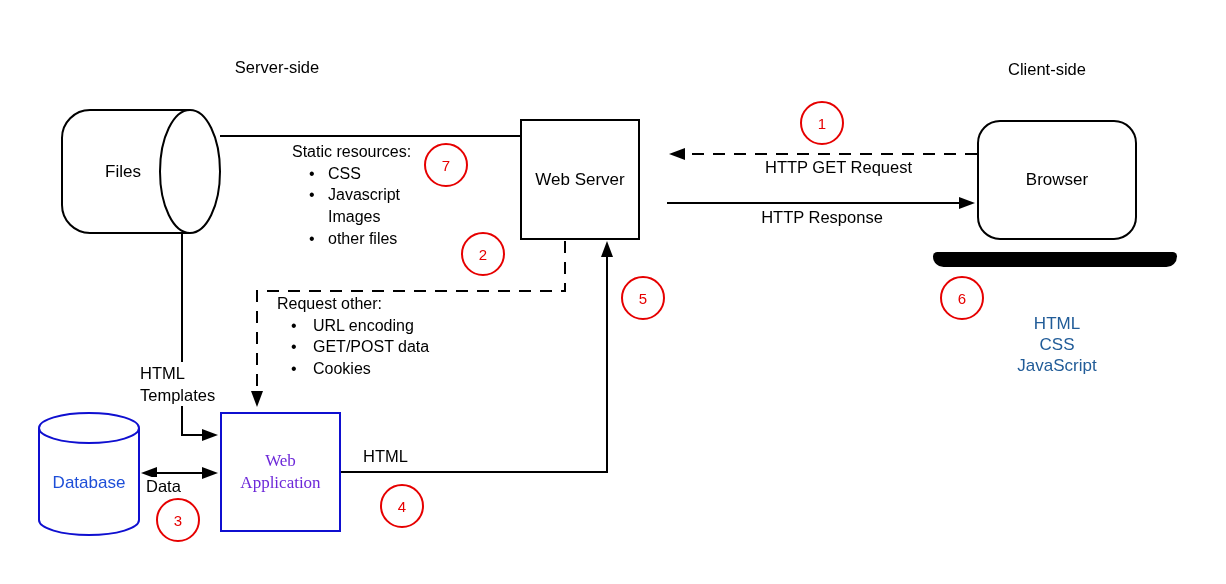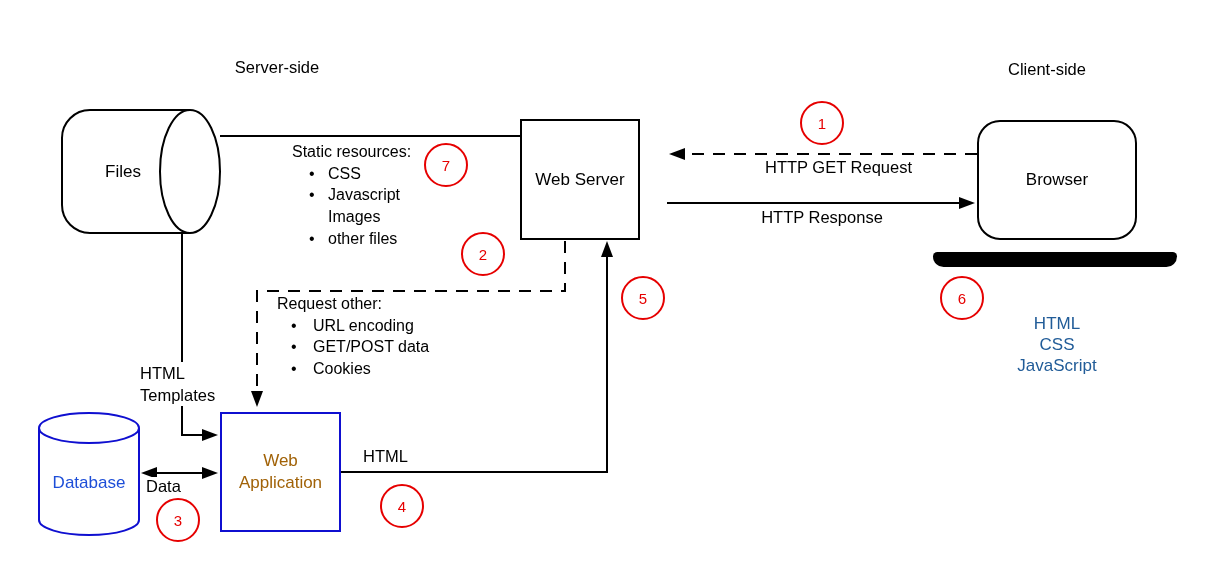--- a/index.html
+++ b/index.html
@@ -6,21 +6,21 @@
   #stage{
     position:relative;width:1226px;height:584px;background:#ffffff;
     font-family:"Liberation Sans", sans-serif;color:#000;overflow:hidden;
   }
   #wires{position:absolute;left:0;top:0;width:1226px;height:584px;}
   .node{
     position:absolute;box-sizing:border-box;border:2px solid #000;
     display:flex;align-items:center;justify-content:center;
     font-size:17px;background:#fff;text-align:center;
   }
-  .node.blue{border-color:#0f0fd0;color:#a16207;}
+  .node.blue{border-color:#0f0fd0;color:#6d28d9;font-family:Liberation Serif, serif;}
   .node-label-multiline{white-space:pre-line;line-height:23px;}
   .region-label{position:absolute;font-size:16.5px;text-align:center;}
   .cyl-label{position:absolute;font-size:17px;text-align:center;}
   .cyl-label.blue{color:#1d4ed8;}
   .edge-label{position:absolute;font-size:16.5px;text-align:center;}
   .edge-label.bg{background:#fff;padding:0 2px;}
   .pre{white-space:pre-line;line-height:22px;text-align:left;}
   .listblock{position:absolute;font-size:16px;line-height:21.7px;}
   .listblock .title{margin:0;}
   .listblock ul{list-style:none;margin:0;padding:0;}

